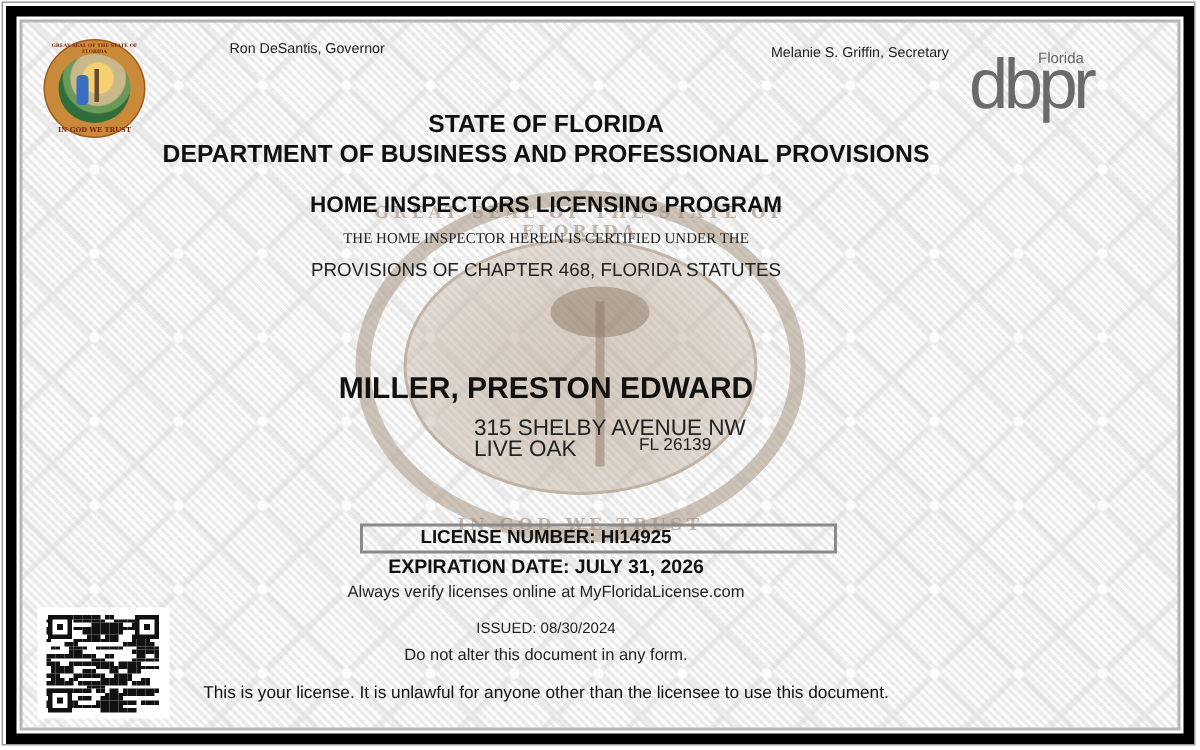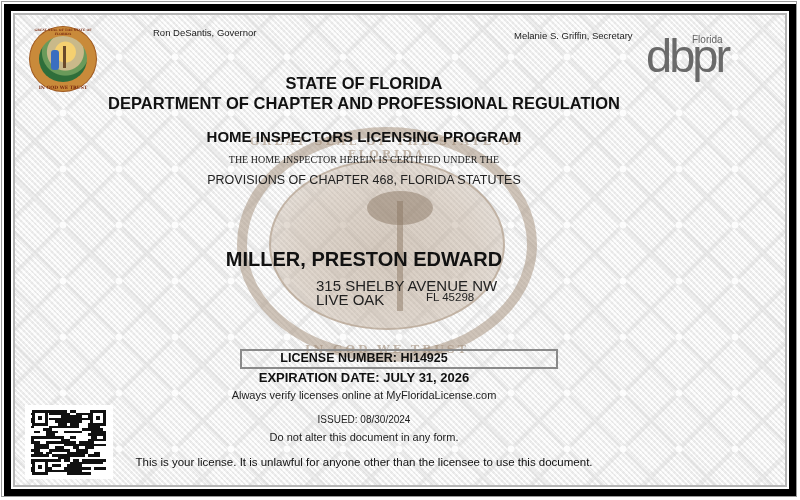--- a/index.html
+++ b/index.html
@@ -185,29 +185,29 @@
 
 <div class="sig sig-governor">Ron DeSantis, Governor</div>
 <div class="sig sig-secretary">Melanie S. Griffin, Secretary</div>
 
 <div class="dbpr">
   <div class="dbpr-letters">dbpr</div>
   <div class="dbpr-florida">Florida</div>
 </div>
 
 <div class="center t-state">STATE OF FLORIDA</div>
-<div class="center t-dept">DEPARTMENT OF CHAPTER AND PROFESSIONAL REGULATION</div>
+<div class="center t-dept">DEPARTMENT OF BUSINESS AND PROFESSIONAL PROVISIONS</div>
 <div class="center t-program">HOME INSPECTORS LICENSING PROGRAM</div>
 <div class="center t-cert1">THE HOME INSPECTOR HEREIN IS CERTIFIED UNDER THE</div>
 <div class="center t-cert2">PROVISIONS OF CHAPTER 468, FLORIDA STATUTES</div>
 
 <div class="center t-name">MILLER, PRESTON EDWARD</div>
 <div class="addr addr1">315 SHELBY AVENUE NW</div>
 <div class="addr addr2">LIVE OAK</div>
-<div class="addr-state">FL 45298</div>
+<div class="addr-state">FL 26139</div>
 
 <div class="license-box"></div>
 <div class="center t-license">LICENSE NUMBER: HI14925</div>
 <div class="center t-exp">EXPIRATION DATE:  JULY 31, 2026</div>
 <div class="center t-verify">Always verify licenses online at MyFloridaLicense.com</div>
 <div class="center t-issued">ISSUED: 08/30/2024</div>
 <div class="center t-noalter">Do not alter this document in any form.</div>
 <div class="center t-unlawful">This is your license. It is unlawful for anyone other than the licensee to use this document.</div>
 
 <div class="qr-wrap">

